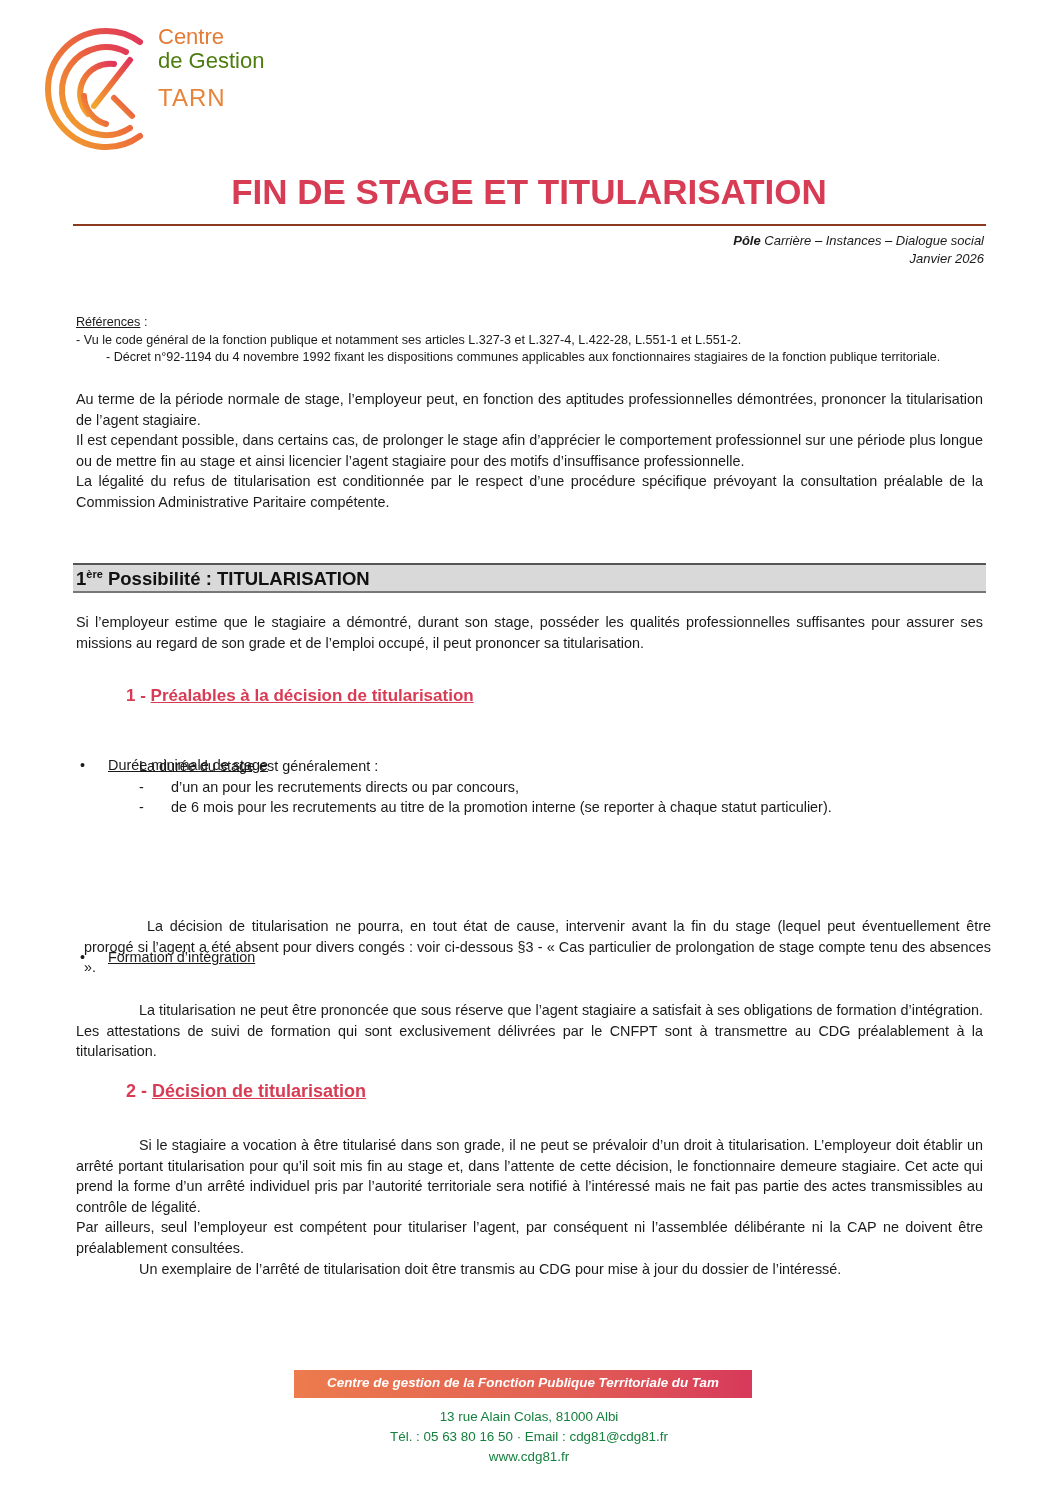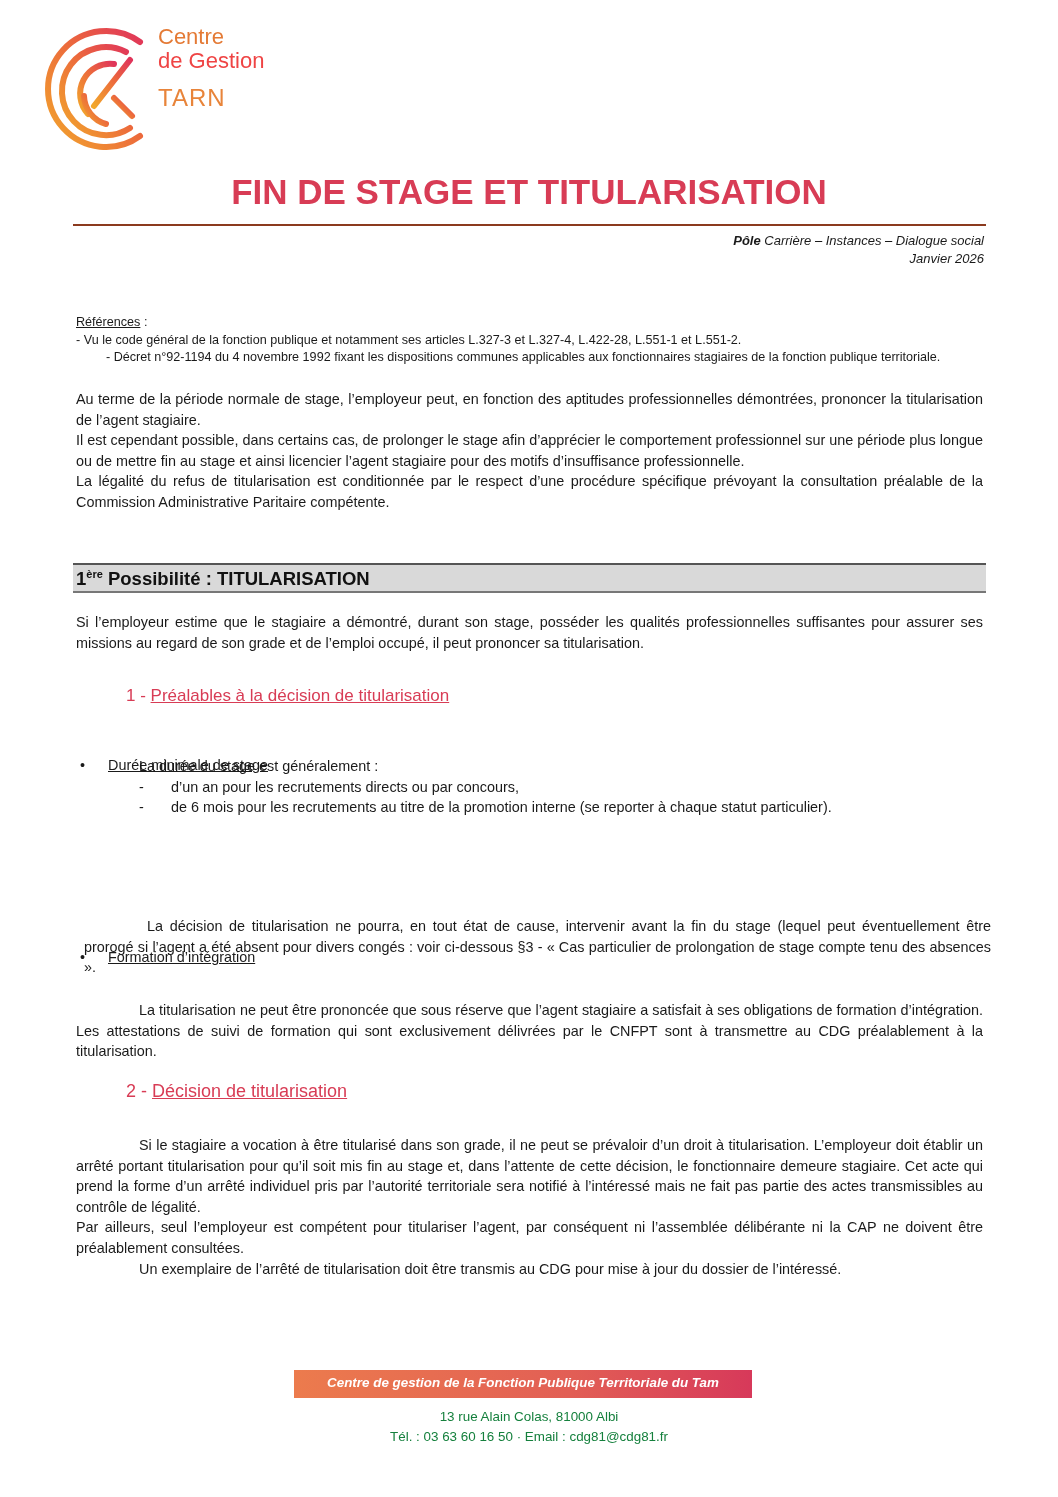--- a/index.html
+++ b/index.html
@@ -4,21 +4,21 @@
 <style>
   html, body { margin: 0; padding: 0; background: #ffffff; }
   body { width: 1058px; height: 1497px; position: relative; overflow: hidden;
          font-family: "Liberation Sans", sans-serif; color: #1a1a1a; }
   .abs { position: absolute; }
 
   
   .logo { left: 44px; top: 24px; width: 250px; height: 130px; }
   .logo-text { position: absolute; left: 114px; top: 2px; color: #e07038; line-height: 1; }
   .logo-text .l1 { font-size: 22px; display: block; color: #e47a35; }
-  .logo-text .l2 { font-size: 22px; display: block; margin-top: 2px; color: #ef4444; }
+  .logo-text .l2 { font-size: 22px; display: block; margin-top: 2px; color: #4d7c0f; }
   .logo-text .l3 { font-size: 24px; display: block; margin-top: 14px; letter-spacing: 1px; color: #e8843a; }
 
   .title { left: 0; width: 1058px; top: 172px; text-align: center; font-weight: bold;
            font-size: 35px; color: #d83c55; letter-spacing: 0px; }
   .title-rule { left: 73px; top: 224px; width: 913px; height: 2px; background: #8b3a1e; }
 
   .pole { right: 74px; top: 232px; text-align: right; font-style: italic; font-size: 13px; line-height: 18px; }
   .pole b { font-style: italic; }
 
   .refs { left: 76px; top: 314px; width: 907px; font-size: 12.6px; line-height: 17.5px; }
@@ -26,21 +26,21 @@
 
   .para { left: 76px; width: 907px; font-size: 14.4px; line-height: 20.6px; text-align: justify; }
   .para p { margin: 0; }
   .indent { text-indent: 63px; }
 
   .section-band { left: 73px; top: 563px; width: 913px; height: 30px; background: #d9d9d9;
                   border-top: 2px solid #555; border-bottom: 2px solid #777; box-sizing: border-box; }
   .section-band .txt { position: absolute; left: 3px; top: 3px; font-weight: bold; font-size: 18.5px; color: #111; }
   .section-band sup { font-size: 11px; vertical-align: 7px; }
 
-  .subhead { left: 126px; font-weight: normal; color: #d83c55; }
+  .subhead { left: 126px; font-weight: bold; color: #d83c55; }
   .subhead .u { text-decoration: underline; }
 
   .bullet { left: 80px; font-size: 14.4px; }
   .bullet .dot { display: inline-block; width: 28px; }
   .bullet .lbl { text-decoration: underline; }
 
   .dash-list { left: 139px; width: 844px; font-size: 14.4px; line-height: 20.6px; }
   .dash-list .row { display: flex; }
   .dash-list .d { width: 32px; }
 
@@ -146,14 +146,15 @@
   <p class="indent">Si le stagiaire a vocation à être titularisé dans son grade, il ne peut se prévaloir d’un droit à titularisation. L’employeur doit établir un arrêté portant titularisation pour qu’il soit mis fin au stage et, dans l’attente de cette décision, le fonctionnaire demeure stagiaire. Cet acte qui prend la forme d’un arrêté individuel pris par l’autorité territoriale sera notifié à l’intéressé mais ne fait pas partie des actes transmissibles au contrôle de légalité.</p>
   <p>Par ailleurs, seul l’employeur est compétent pour titulariser l’agent, par conséquent ni l’assemblée délibérante ni la CAP ne doivent être préalablement consultées.</p>
   <p class="indent">Un exemplaire de l’arrêté de titularisation doit être transmis au CDG pour mise à jour du dossier de l’intéressé.</p>
 </div>
 
 <div class="abs footer-band">
   <div class="txt">Centre de gestion de la Fonction Publique Territoriale du Tam</div>
 </div>
 <div class="abs footer-lines">
   <div>13 rue Alain Colas, 81000 Albi</div>
-  <div>Tél. : 03 63 60 16 50 · Email : cdg81@cdg81.fr</div>
+  <div>Tél. : 05 63 80 16 50 · Email : cdg81@cdg81.fr</div>
+  <div>www.cdg81.fr</div>
 </div>
 
 </body></html>

